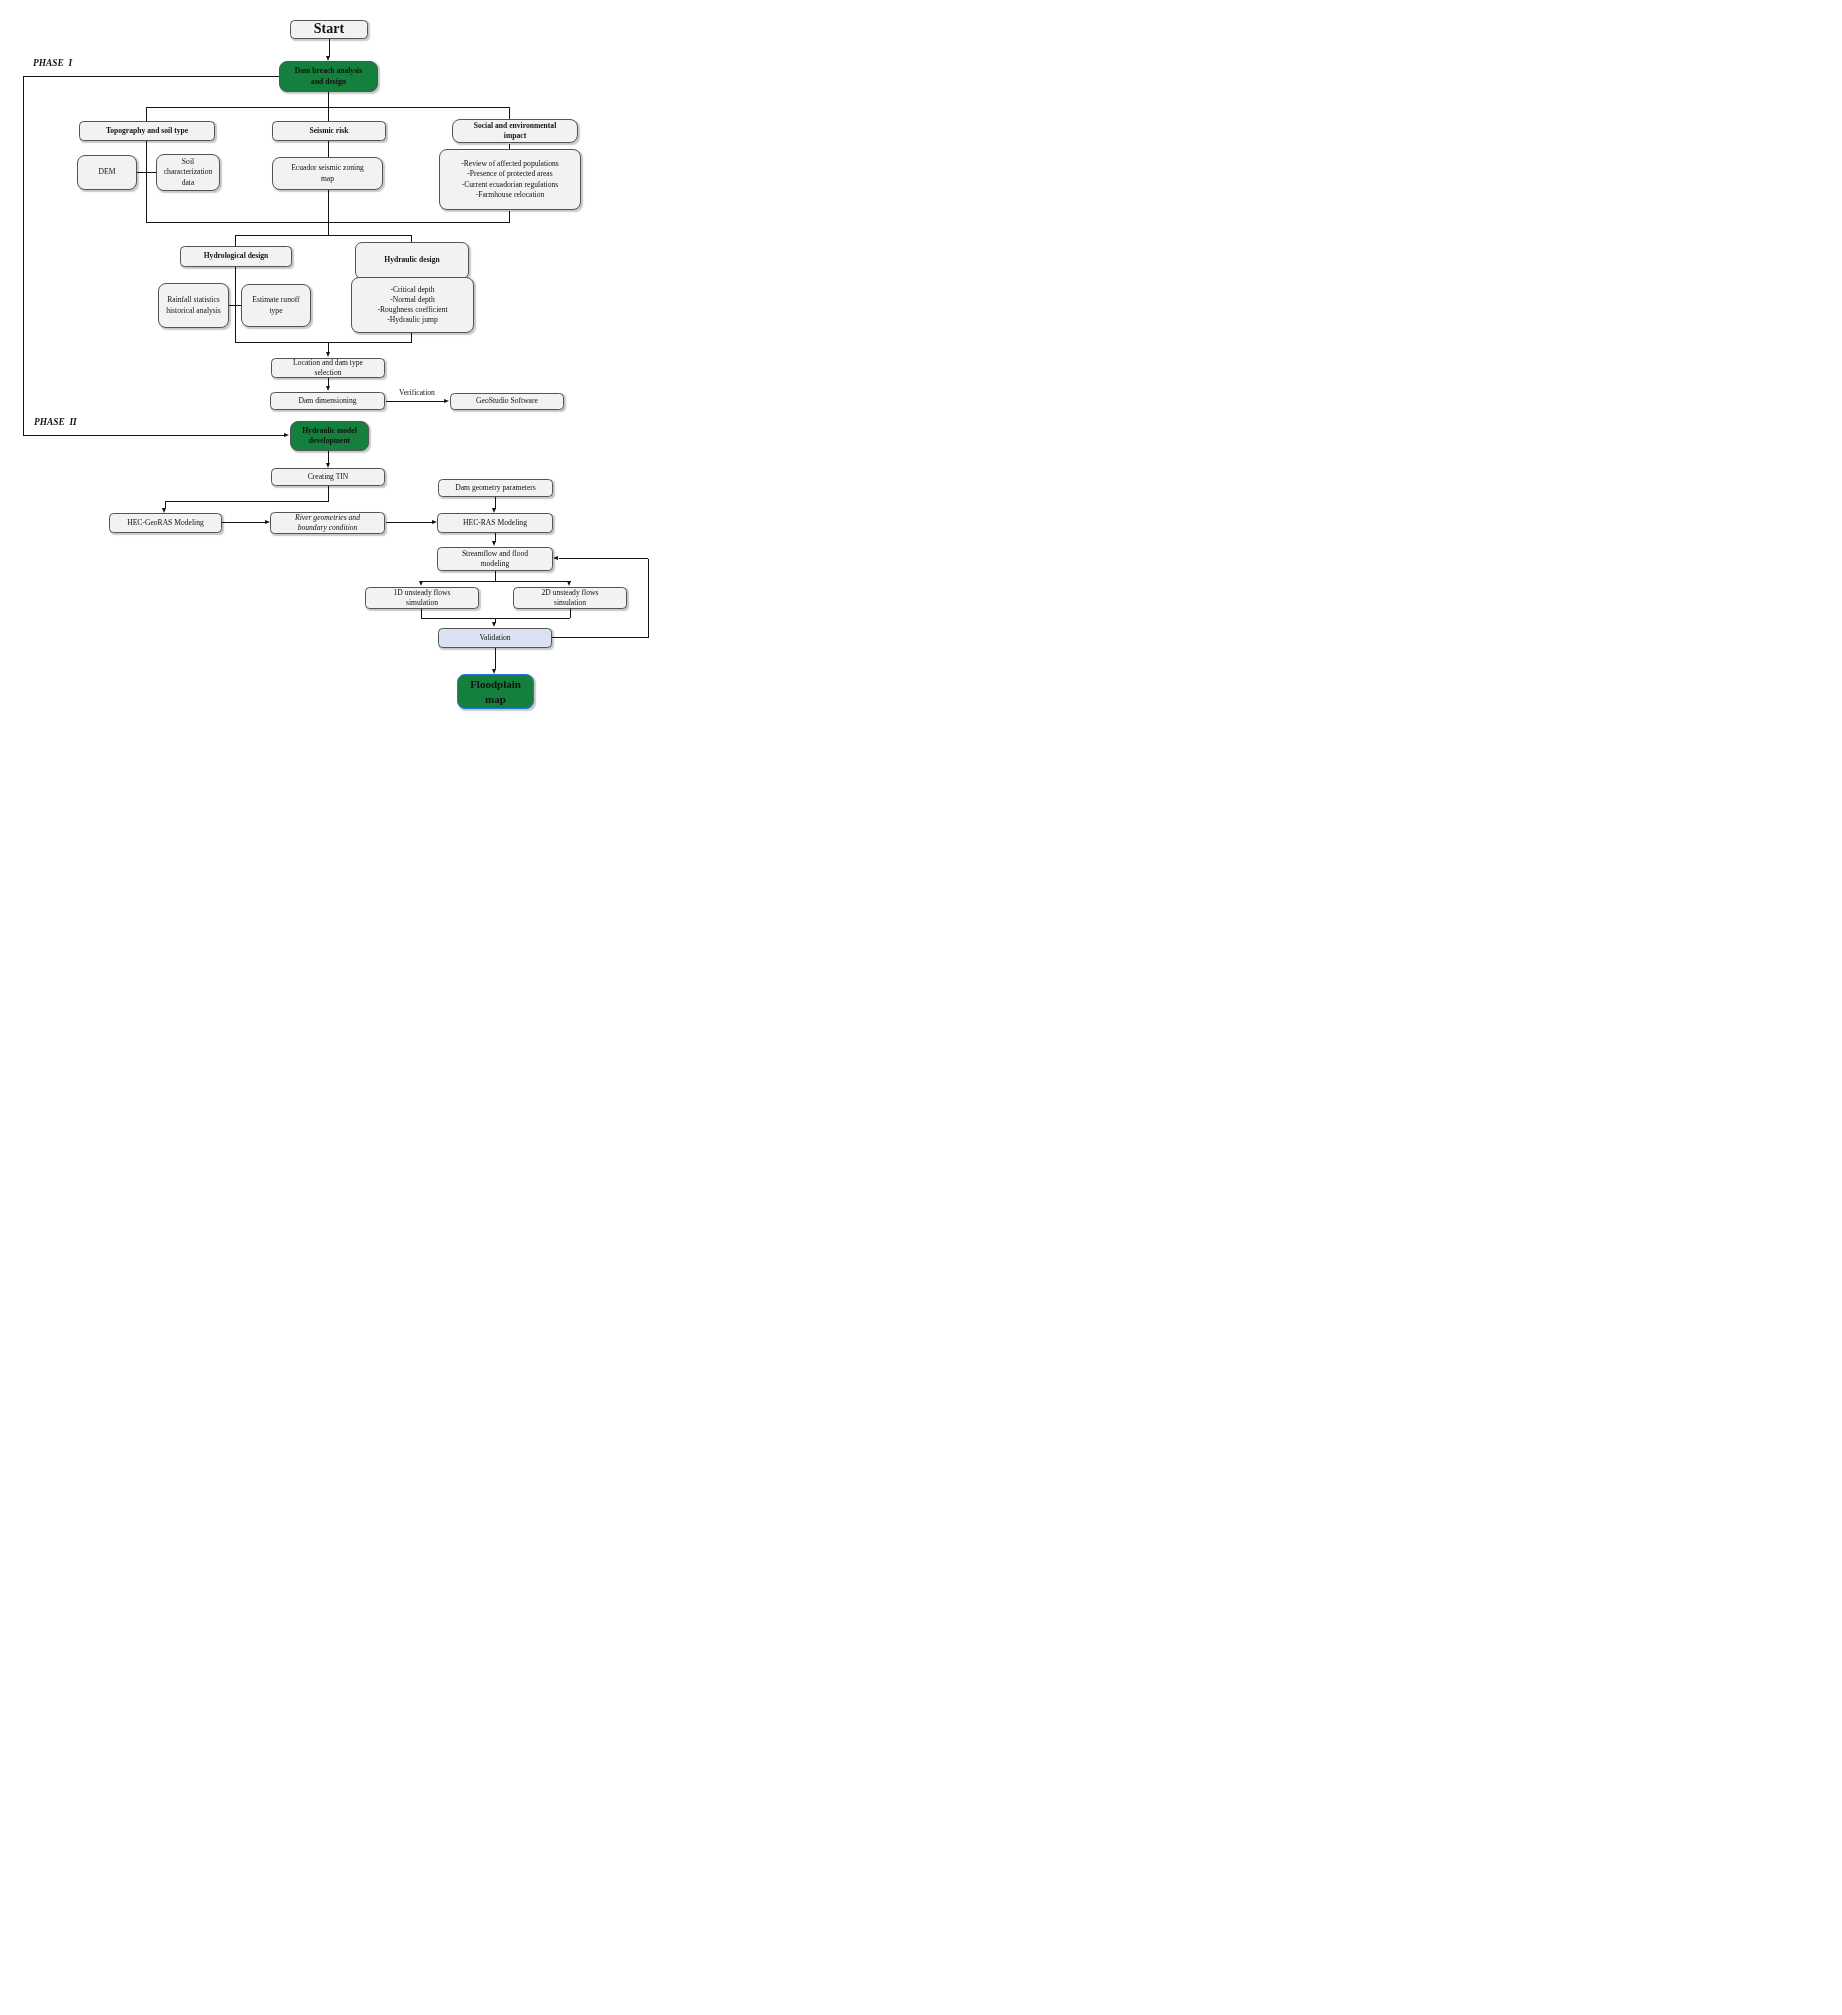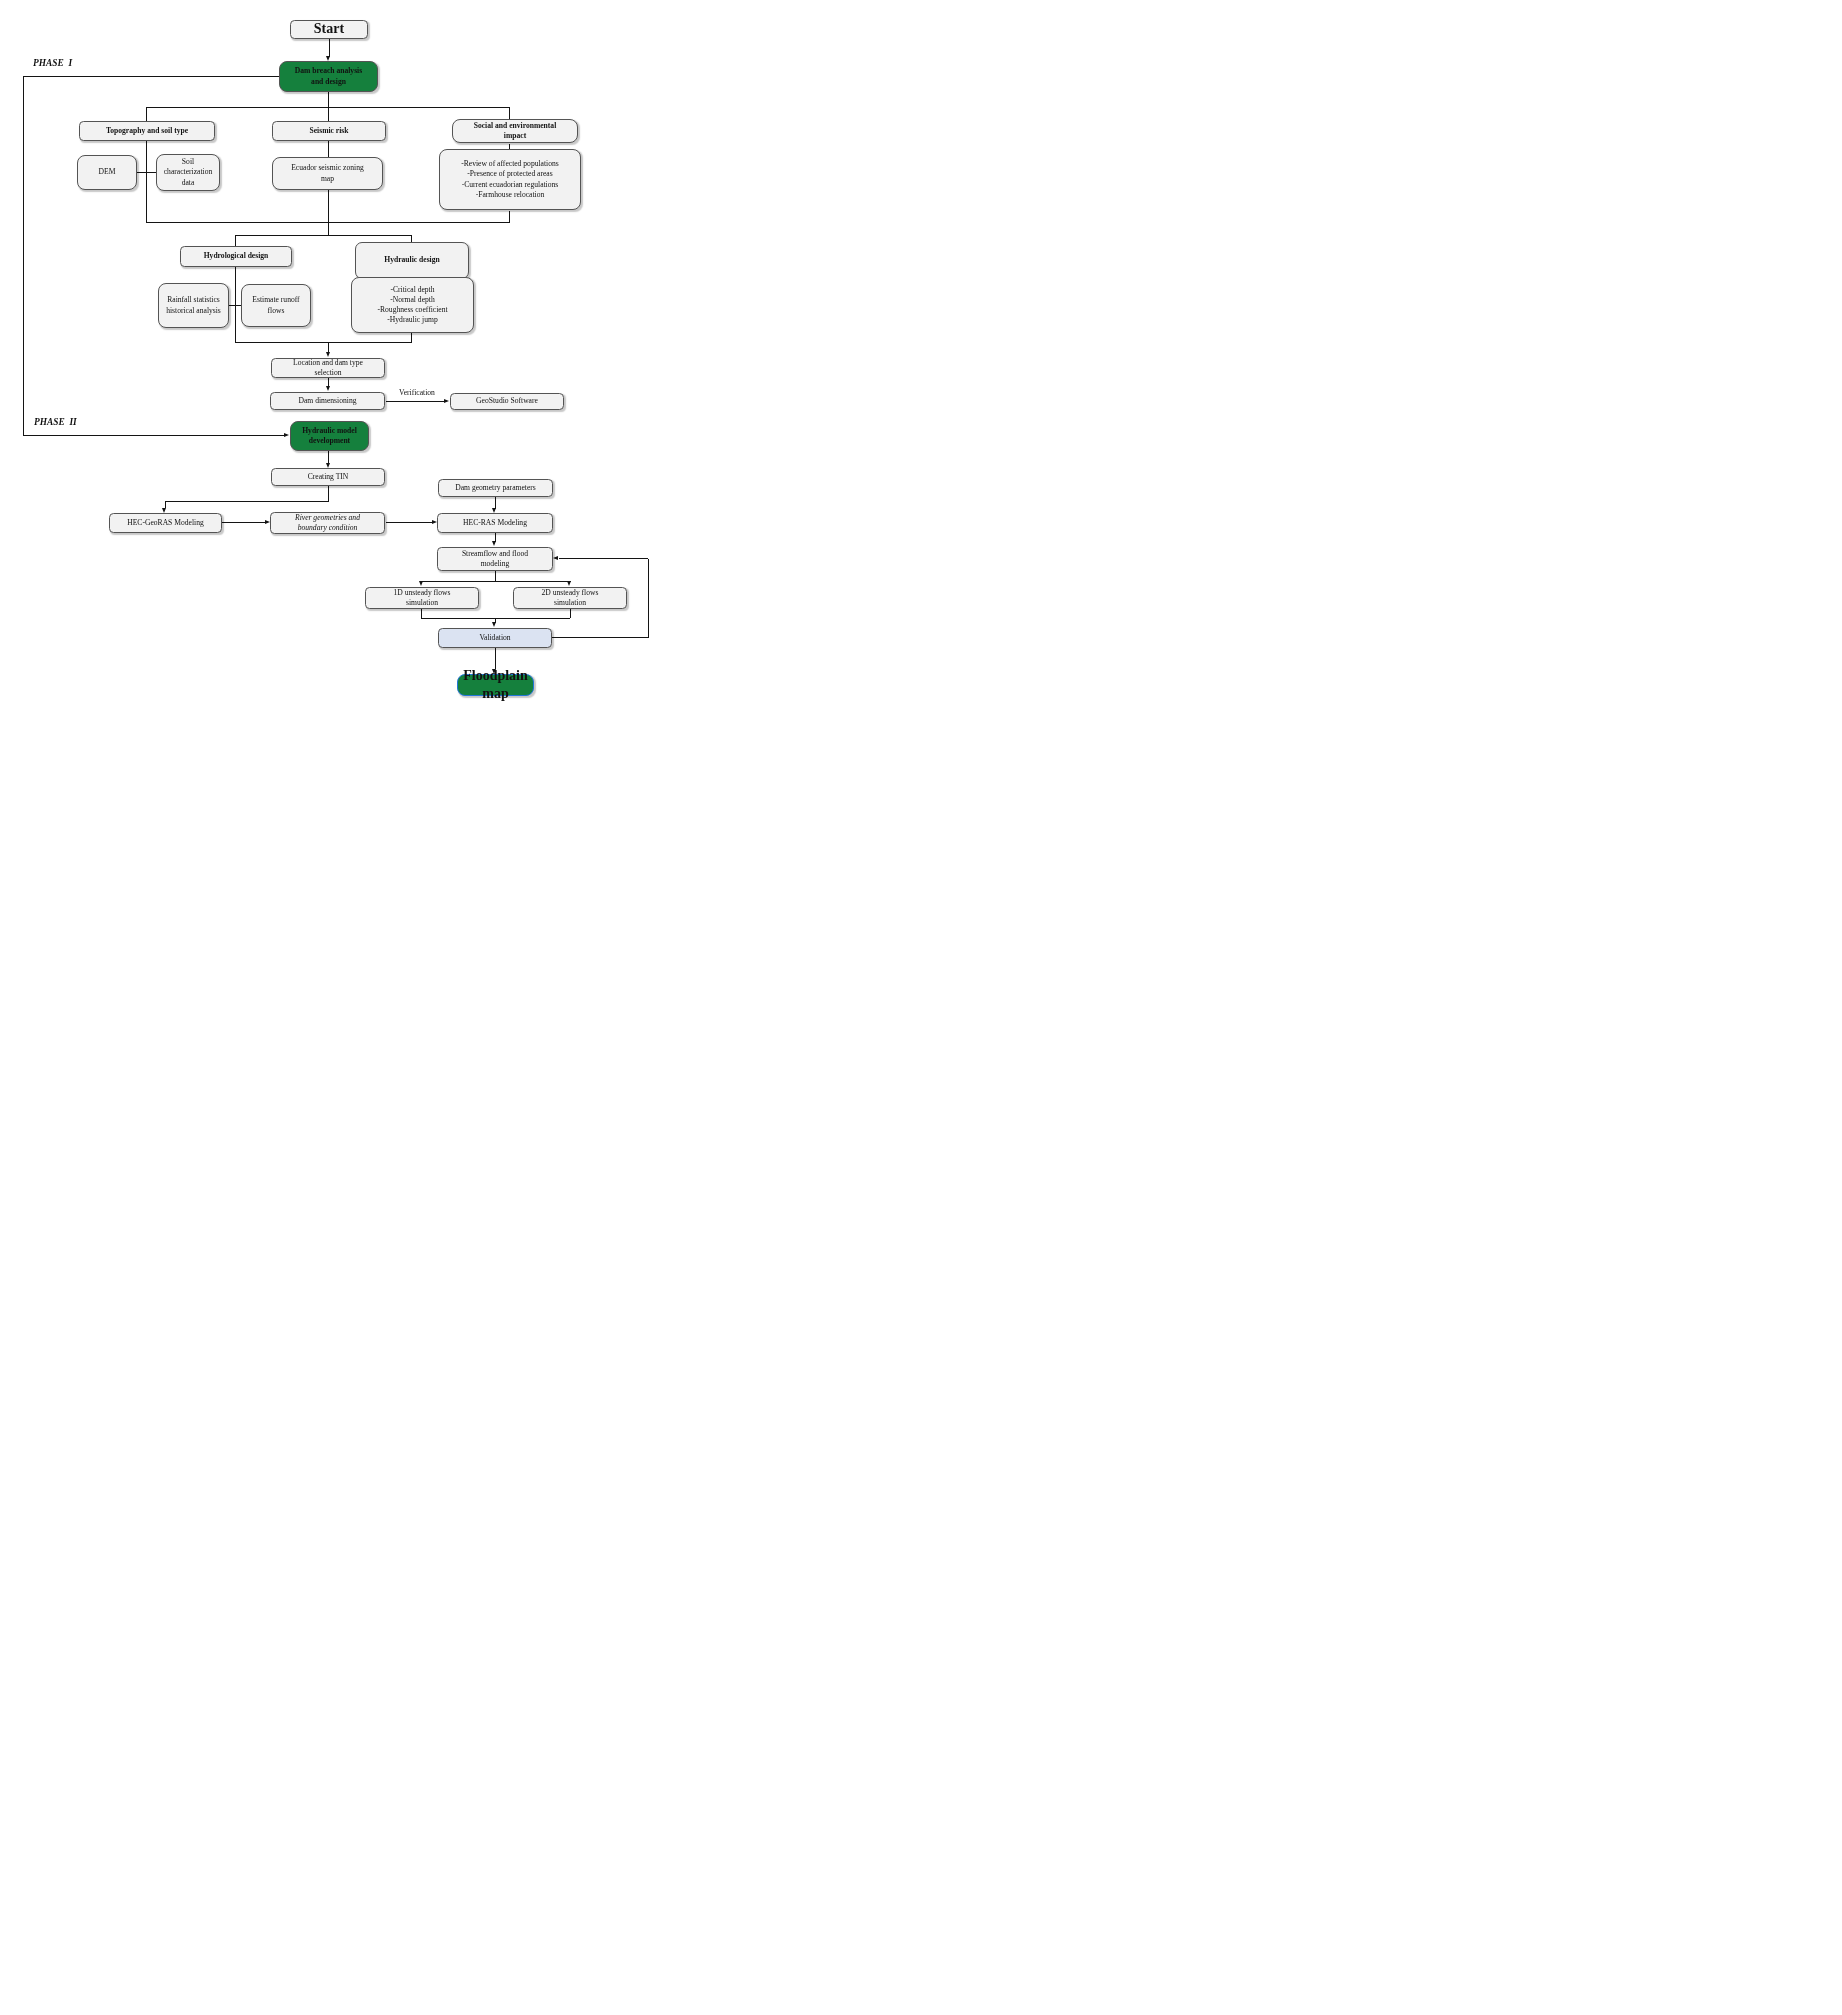--- a/index.html
+++ b/index.html
@@ -159,21 +159,21 @@
 -Presence of protected areas
 -Current ecuadorian regulations
 -Farmhouse relocation</div>
 
   <div class="node bold" style="left:180px;top:246px;width:112px;height:21px;">Hydrological design</div>
   <div class="node bold" style="left:355px;top:242px;width:114px;height:37px;border-radius:7px;">Hydraulic design</div>
 
   <div class="node round" style="left:158px;top:283px;width:71px;height:45px;">Rainfall statistics
 historical analysis</div>
   <div class="node round" style="left:241px;top:284px;width:70px;height:43px;">Estimate runoff
-flows</div>
+type</div>
   <div class="node round" style="left:351px;top:277px;width:123px;height:56px;">-Critical depth
 -Normal depth
 -Roughness coefficient
 -Hydraulic jump</div>
 
   <div class="node" style="left:271px;top:358px;width:114px;height:20px;">Location and dam type
 selection</div>
   <div class="node" style="left:270px;top:392px;width:115px;height:18.4px;">Dam dimensioning</div>
   <div class="node" style="left:450px;top:393px;width:114px;height:17px;">GeoStudio Software</div>
 
@@ -188,16 +188,16 @@
   <div class="node" style="left:437px;top:513px;width:116px;height:20px;">HEC-RAS Modeling</div>
 
   <div class="node" style="left:437px;top:547px;width:116px;height:24px;">Streamflow and flood
 modeling</div>
   <div class="node" style="left:365px;top:587px;width:114px;height:21.5px;">1D unsteady flows
 simulation</div>
   <div class="node" style="left:513px;top:587px;width:114px;height:21.5px;">2D unsteady flows
 simulation</div>
 
   <div class="node blue" style="left:438px;top:628px;width:114px;height:20px;">Validation</div>
-  <div class="node bold green blueborder round" style="left:457px;top:674px;width:77px;height:22px;font-size:14px;">Floodplain map</div>
+  <div class="node bold green blueborder round" style="left:457px;top:674px;width:77px;height:35px;font-size:11px;">Floodplain map</div>
 
 </div>
 
 
 </body></html>

